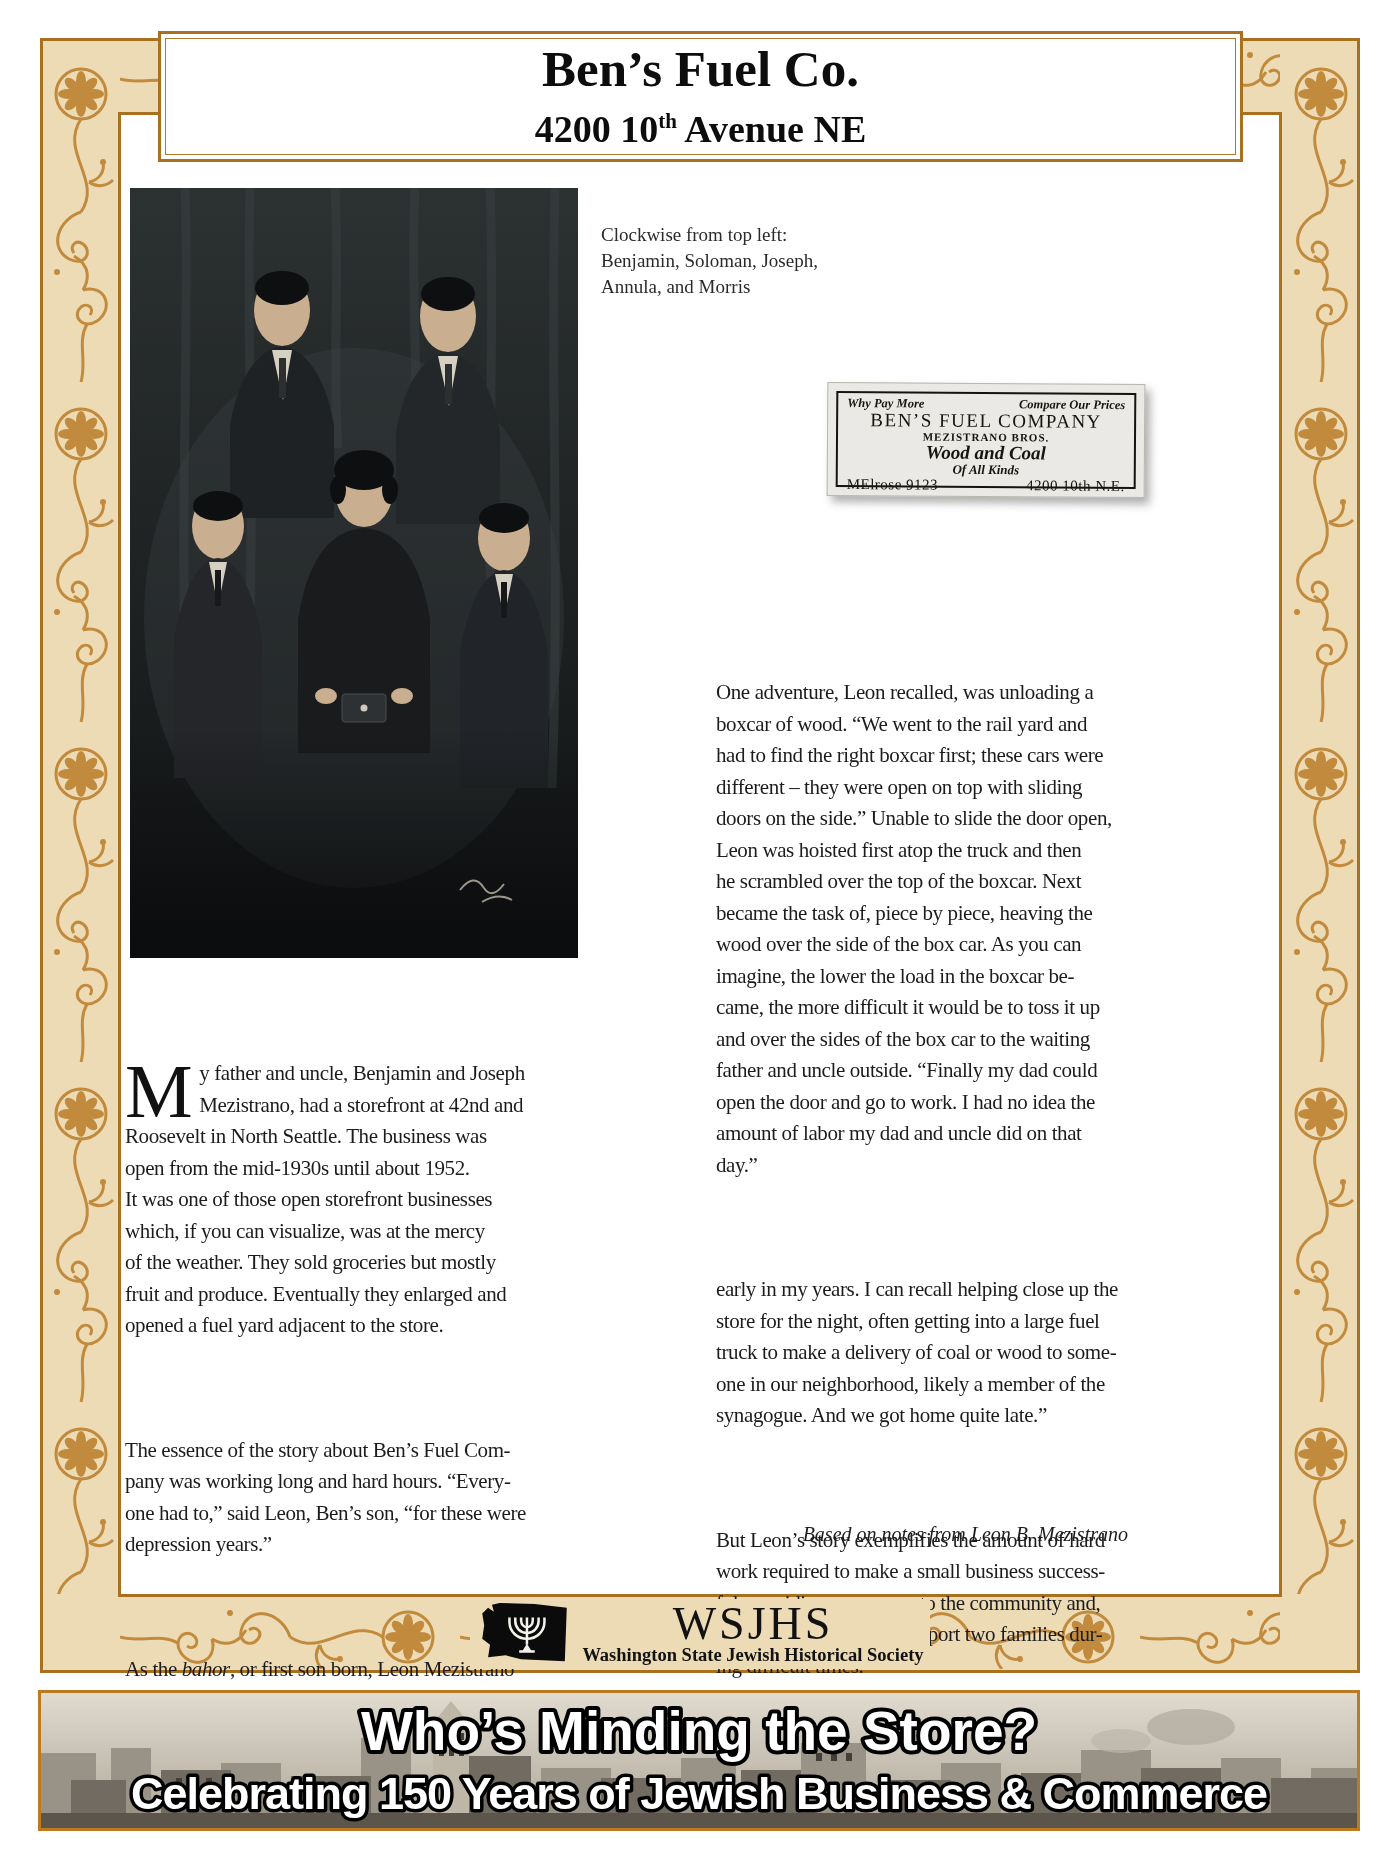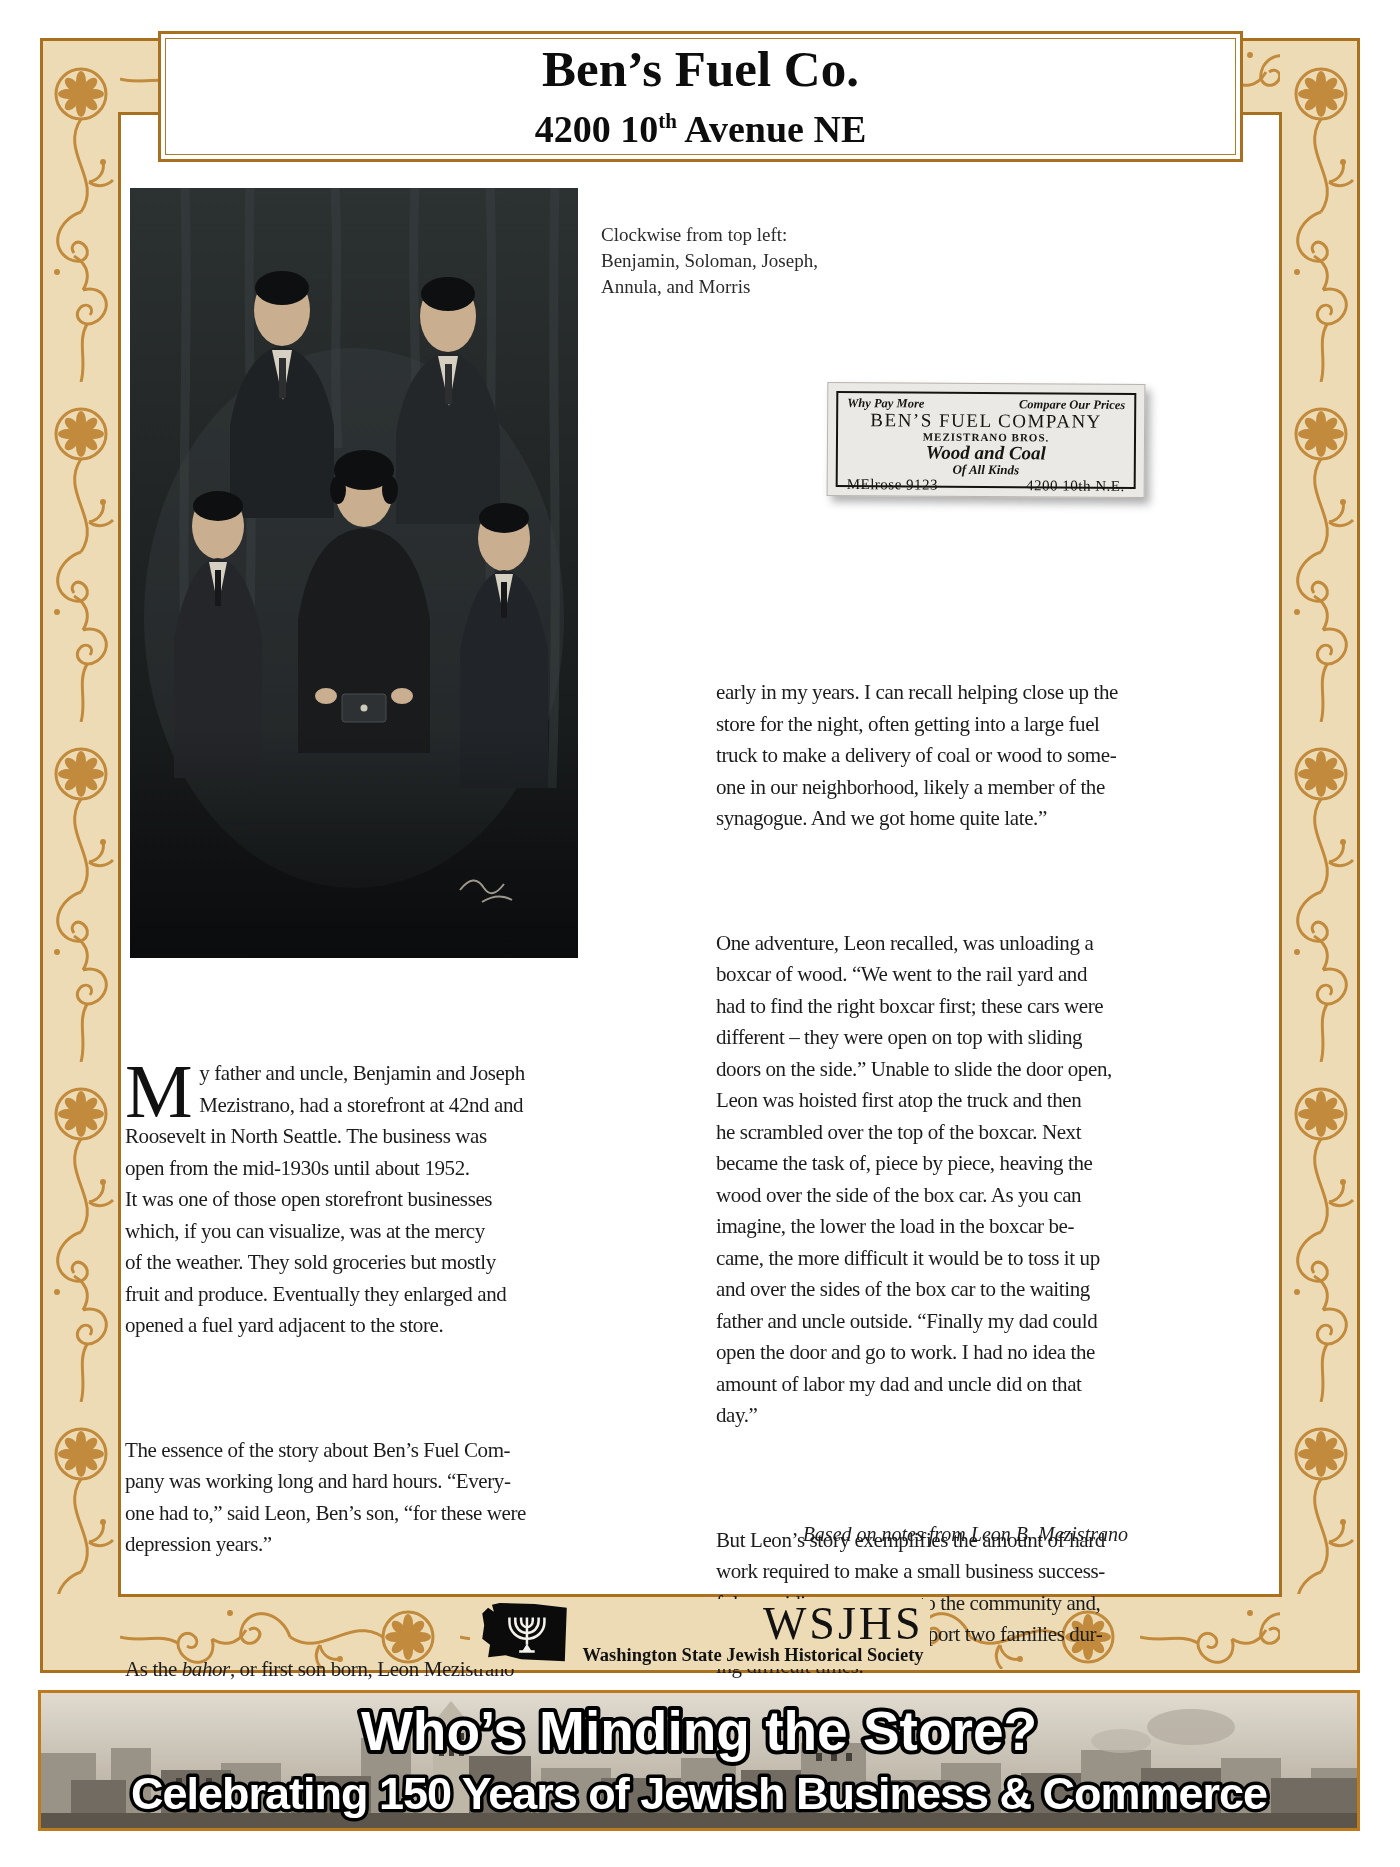--- a/index.html
+++ b/index.html
@@ -51,21 +51,21 @@
   .para{margin:0 0 30px 0;}
   .dropcap{float:left;font-size:76px;line-height:58px;height:60px;padding:4px 7px 0 0;
            font-weight:normal;color:#111;}
   .byline{left:696px;top:1523px;width:432px;text-align:right;font-style:italic;
           font-size:20px;color:#1c1c1c;}
 
   
   .footer-mask{left:470px;top:1599px;width:460px;height:70px;background:#ecdbb4;}
   .footer-logo{left:0;top:1598px;width:1400px;height:72px;display:flex;
                justify-content:center;align-items:center;gap:8px;}
-  .footer-text{display:flex;flex-direction:column;align-items:flex-end;}
+  .footer-text{display:flex;flex-direction:column;align-items:center;}
   .footer-acronym{font-size:46px;line-height:42px;letter-spacing:3px;color:#121212;}
   .footer-org{font-size:18.5px;font-weight:bold;line-height:20px;color:#121212;}
 
   
   .banner{left:38px;top:1690px;width:1322px;height:141px;border:3px solid #bd7a1f;background:#fdba74;}
   .banner svg{display:block;}
 </style>
 </head>
 <body>
 
@@ -220,41 +220,41 @@
 opened a fuel yard adjacent to the store.</span></div>
     <div class="para">The essence of the story about Ben’s Fuel Com-
 pany was working long and hard hours. “Every-
 one had to,” said Leon, Ben’s son, “for these were
 depression years.”</div>
     <div class="para"><span>As the </span><em>bahor</em><span>, or first son born, Leon Mezistrano
 recalls, “I worked in the store and fuel yard very</span></div>
   </div>
 
   <div class="abs col col-right">
-    <div class="para">early in my years. I can recall helping close up the
-store for the night, often getting into a large fuel
-truck to make a delivery of coal or wood to some-
-one in our neighborhood, likely a member of the
-synagogue. And we got home quite late.”</div>
     <div class="para">One adventure, Leon recalled, was unloading a
 boxcar of wood. “We went to the rail yard and
 had to find the right boxcar first; these cars were
 different – they were open on top with sliding
 doors on the side.” Unable to slide the door open,
 Leon was hoisted first atop the truck and then
 he scrambled over the top of the boxcar. Next
 became the task of, piece by piece, heaving the
 wood over the side of the box car. As you can
 imagine, the lower the load in the boxcar be-
 came, the more difficult it would be to toss it up
 and over the sides of the box car to the waiting
 father and uncle outside. “Finally my dad could
 open the door and go to work. I had no idea the
 amount of labor my dad and uncle did on that
 day.”</div>
+    <div class="para">early in my years. I can recall helping close up the
+store for the night, often getting into a large fuel
+truck to make a delivery of coal or wood to some-
+one in our neighborhood, likely a member of the
+synagogue. And we got home quite late.”</div>
     <div class="para">But Leon’s story exemplifies the amount of hard
 work required to make a small business success-
 ful, providing commerce to the community and,
 in this case, a living to support two families dur-
 ing difficult times.</div>
   </div>
   <div class="abs byline">Based on notes from Leon B. Mezistrano</div>
 
   <div class="abs footer-mask"></div>
   <div class="abs footer-logo">

